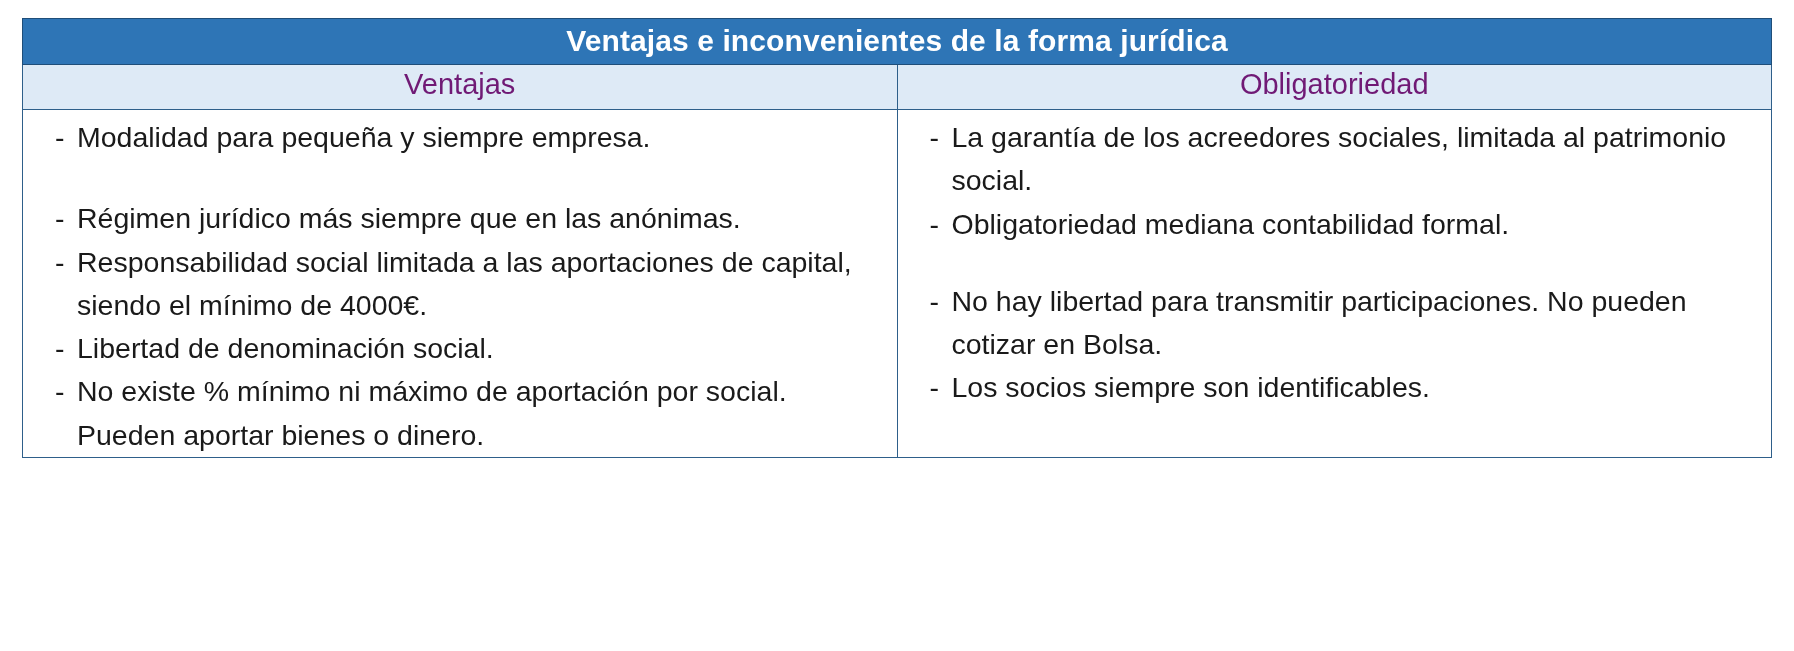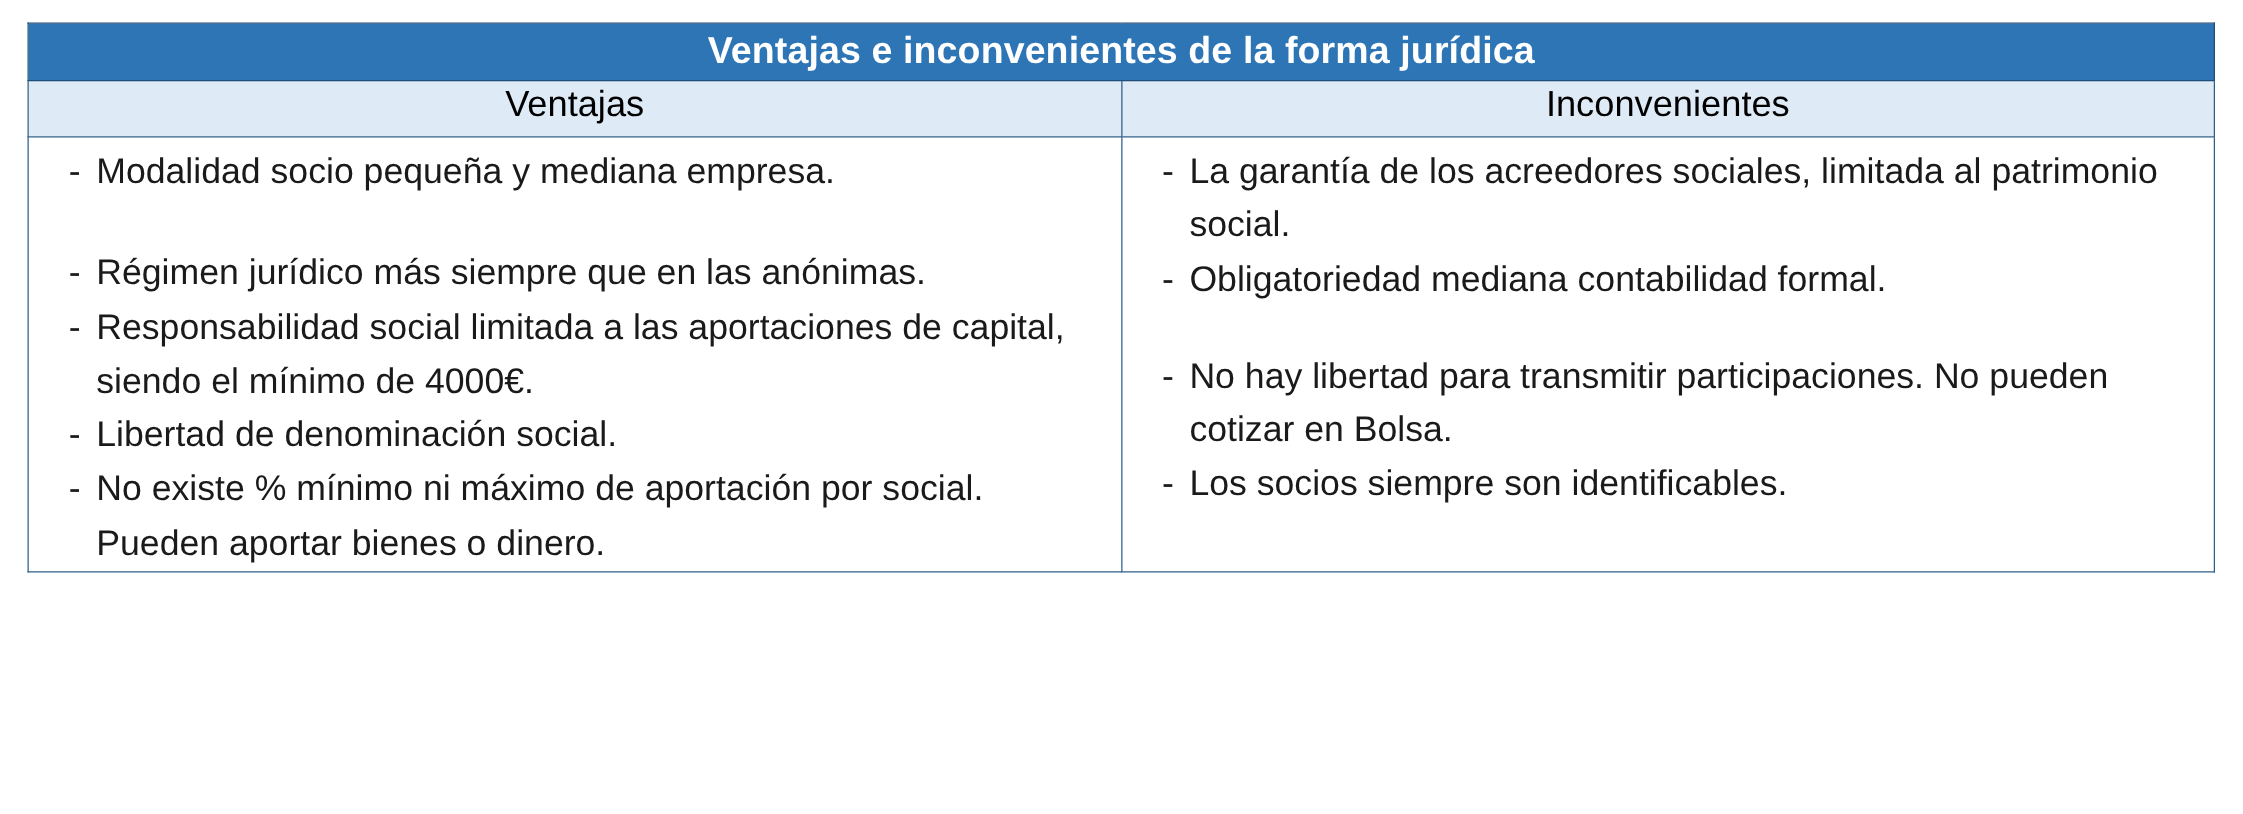--- a/index.html
+++ b/index.html
@@ -58,21 +58,21 @@
     border-left: 1px solid #2E5F8A;
     border-right: 1px solid #2E5F8A;
     border-bottom: 1px solid #2E5F8A;
     padding: 4px 0 8px 0;
     text-align: center;
     vertical-align: middle;
   }
   .head-text {
     font-size: 29px;
     font-weight: normal;
-    color: #000000;
+    color: #701a75;
     line-height: 1.1;
   }
 
   
   .body-row td {
     background: #ffffff;
     border-left: 1px solid #2E5F8A;
     border-right: 1px solid #2E5F8A;
     border-bottom: 1px solid #2E5F8A;
     vertical-align: top;
@@ -120,29 +120,29 @@
         <tr class="title-row">
           <td colspan="2">
             <span class="title-text">Ventajas e inconvenientes de la forma jurídica</span>
           </td>
         </tr>
         <tr class="head-row">
           <td class="col-left">
             <span class="head-text">Ventajas</span>
           </td>
           <td class="col-right">
-            <span class="head-text">Inconvenientes</span>
+            <span class="head-text">Obligatoriedad</span>
           </td>
         </tr>
         <tr class="body-row">
           <td class="col-left">
             <ul class="bullets">
               <li>
                 <span class="dash">-</span>
-                <span>Modalidad socio pequeña y mediana empresa.</span>
+                <span>Modalidad para pequeña y siempre empresa.</span>
               </li>
               <li class="gap">
                 <span class="dash">-</span>
                 <span>Régimen jurídico más siempre que en las anónimas.</span>
               </li>
               <li>
                 <span class="dash">-</span>
                 <span>Responsabilidad social limitada a las aportaciones de capital, siendo el mínimo de 4000€.</span>
               </li>
               <li>

